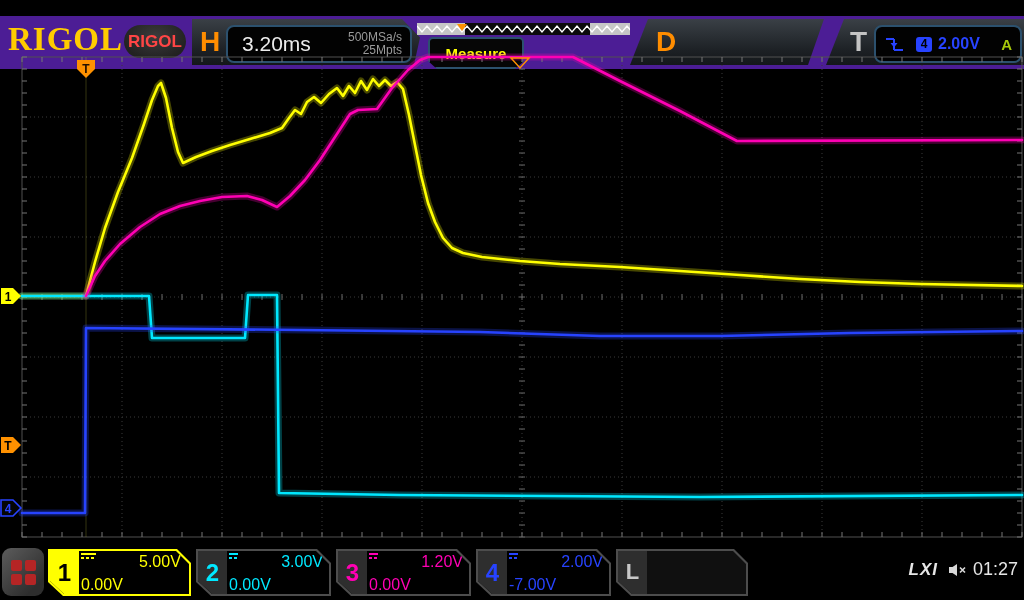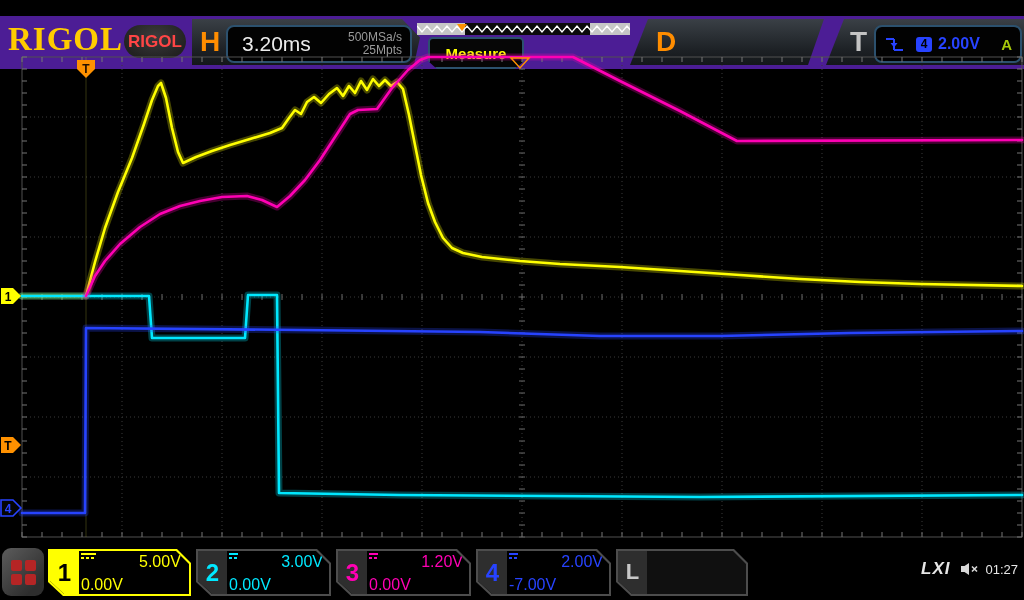--- a/index.html
+++ b/index.html
@@ -69,21 +69,21 @@
   #ch2 .num,#ch2 .vals{color:#00e8ff;}
   #ch3 .num,#ch3 .vals{color:#ff00b4;}
   #ch4 .num,#ch4 .vals{color:#2743ff;}
   #la{left:616px;width:132px;}
   #la .num{color:#c8c8c8;font-size:22px;}
   #la .inner{background:#101010;}
   #la .vals{left:34px;right:4px;color:#a8a8a8;font-family:"DejaVu Sans Mono",monospace;
             font-size:11px;line-height:20px;white-space:pre;text-align:center;}
   #status{position:absolute;right:6px;top:14px;display:flex;align-items:center;color:#e6e6e6;}
   .lxi{font-style:italic;font-weight:bold;font-size:17px;letter-spacing:1px;margin-right:10px;}
-  .clock{font-size:13px;margin-left:6px;}
+  .clock{font-size:18px;margin-left:6px;}
 
   
   #scope{position:absolute;left:0;top:0;}
 </style>
 </head>
 <body>
 <div id="screen">
 
   <div id="topbar">
     <div class="brand">RIGOL</div>

